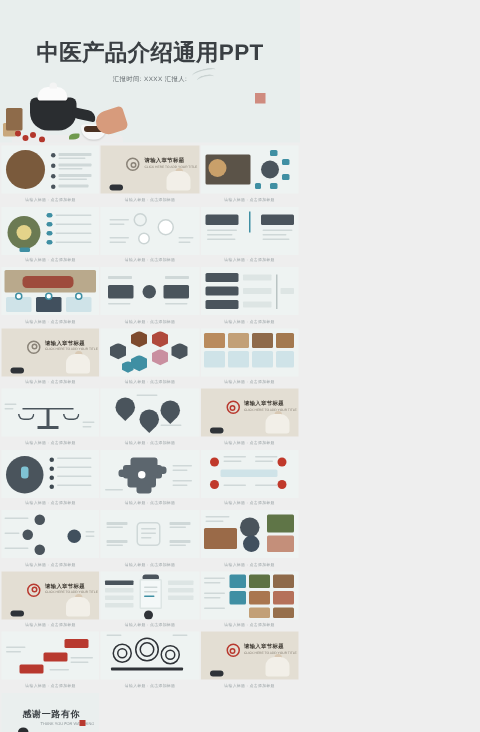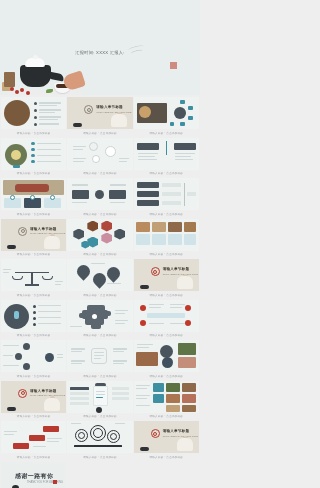--- a/index.html
+++ b/index.html
@@ -165,20 +165,21 @@
     background:#2a2d30; border-radius:50% 50% 40% 40%; }
 
   .blank{ background:#eeeeee; }
 </style>
 </head>
 <body>
 
 <div id="page">
 
   <div class="hero">
+    <div class="hero-title">中医产品介绍通用PPT</div>
     <div class="hero-sub">汇报时间: XXXX  汇报人:</div>
     <div class="hero-swoosh"></div>
     <div class="hero-swoosh s2"></div>
     <div class="hero-seal"></div>
 
     <div class="tea">
       <div class="tray"></div>
       <div class="box-b"></div>
       <div class="box-a"></div>
       <div class="pot-body"></div>

